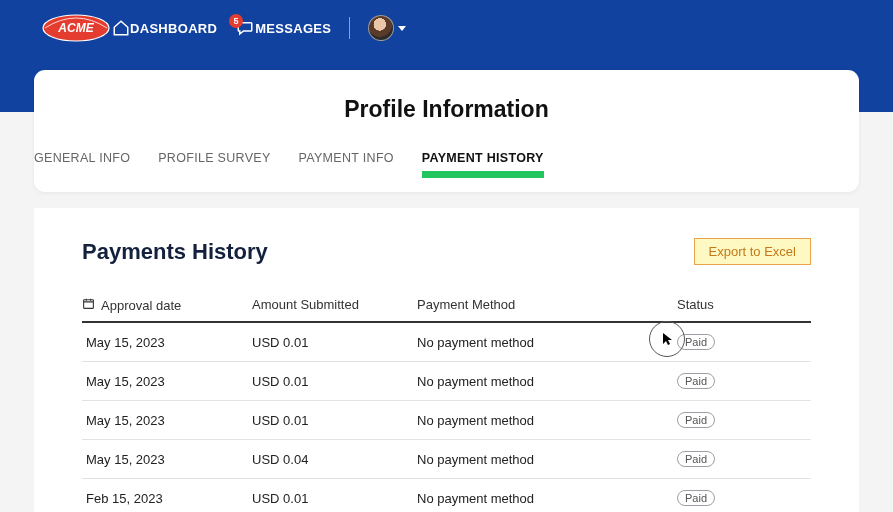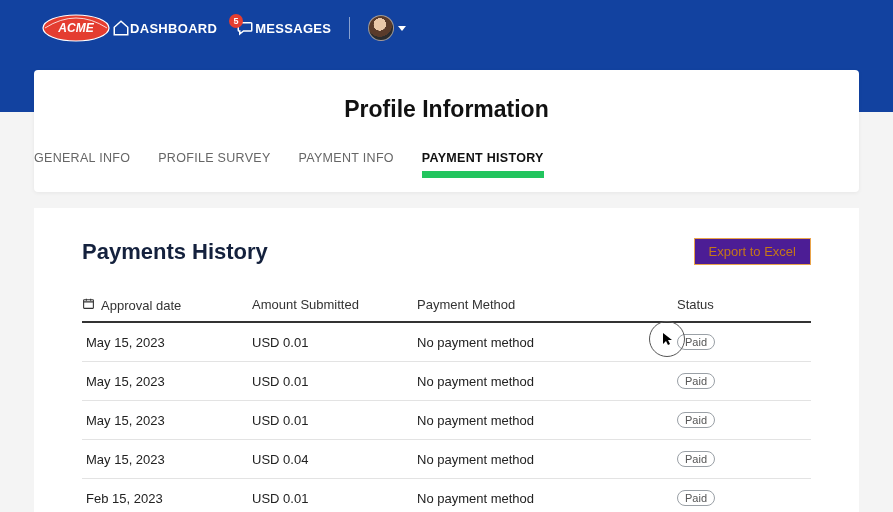--- a/index.html
+++ b/index.html
@@ -74,21 +74,21 @@
       align-items: center;
       justify-content: center;
       font-weight: 700;
     }
     .page-card {
       position: absolute;
       top: 70px;
       left: 34px;
       right: 34px;
       background: #fff;
-      border-radius: 4px;
+      border-radius: 11px;
       box-shadow: 0 1px 4px rgba(0,0,0,0.06);
       padding: 26px 0 0 0;
     }
     .page-title {
       text-align: center;
       font-size: 23px;
       font-weight: 800;
       color: #111;
       margin-bottom: 28px;
     }
@@ -127,21 +127,21 @@
       margin-bottom: 24px;
     }
     .section-title {
       font-size: 22px;
       font-weight: 700;
       color: #14213d;
     }
     .export-btn {
       border: 1px solid #e9a34a;
       color: #c57818;
-      background: #4c1d95;
+      background: #fef9c3;
       padding: 5px 14px;
       font-size: 13px;
       cursor: pointer;
       font-family: inherit;
     }
     .table {
       width: 100%;
     }
     .thead {
       display: flex;

